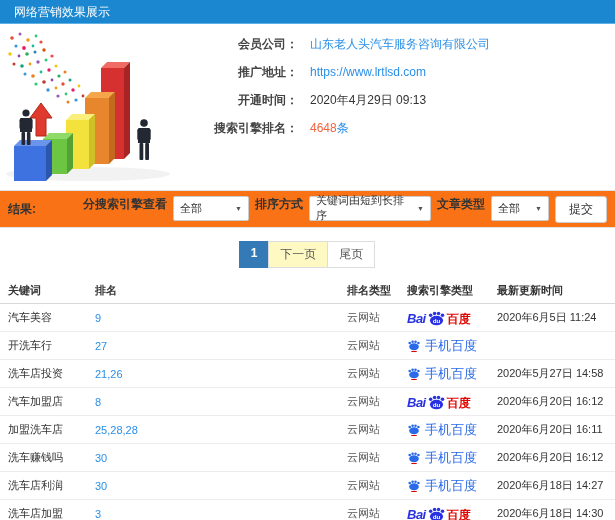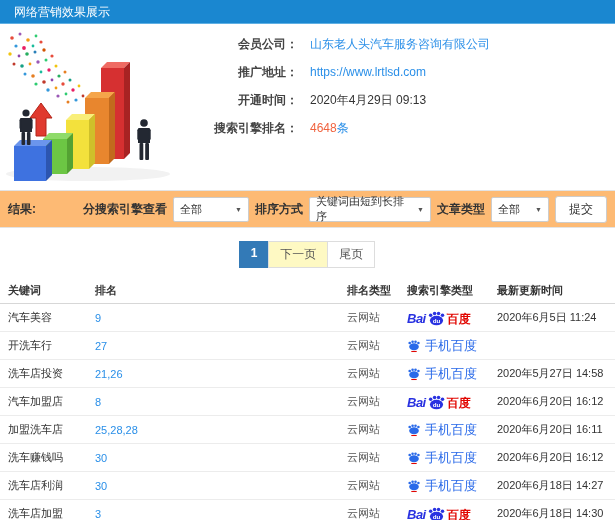--- a/index.html
+++ b/index.html
@@ -21,25 +21,25 @@
   .info-list { flex: 1; padding-top: 12px; }
   .info-row { display: flex; margin-bottom: 12px; line-height: 16px; }
   .info-label { width: 118px; text-align: right; font-weight: bold; color: #444; flex: none; }
   .info-value { margin-left: 12px; }
   a.link { color: #2a8fe8; text-decoration: none; cursor: pointer; }
   .hl-num { color: #f0633f; }
   .hl-unit { color: #2a8fe8; }
   
   .filter-bar {
     display: flex; align-items: center; height: 38px;
-    background: #fdba74; border-top: 1px solid #e3e3e3; border-bottom: 1px solid #e3e3e3;
+    background: #f97316; border-top: 1px solid #e3e3e3; border-bottom: 1px solid #e3e3e3;
     padding: 0 8px;
   }
   .result-label { font-weight: bold; color: #333; }
-  .filter-controls { margin-left: auto; display: flex; align-items: center; gap: 6px; }
+  .filter-controls { margin-left: auto; display: flex; gap: 6px; }
   .filter-label { font-weight: bold; color: #333; white-space: nowrap; }
   .select {
     background: #fff; border: 1px solid #ccc; border-radius: 2px;
     height: 25px; display: flex; align-items: center;
     padding: 0 6px; font-size: 11px; color: #333; cursor: pointer;
   }
   .select .caret { margin-left: auto; font-size: 7px; color: #555; padding-left: 6px; }
   .sel-engine { width: 76px; }
   .sel-sort { width: 122px; }
   .sel-article { width: 58px; }

